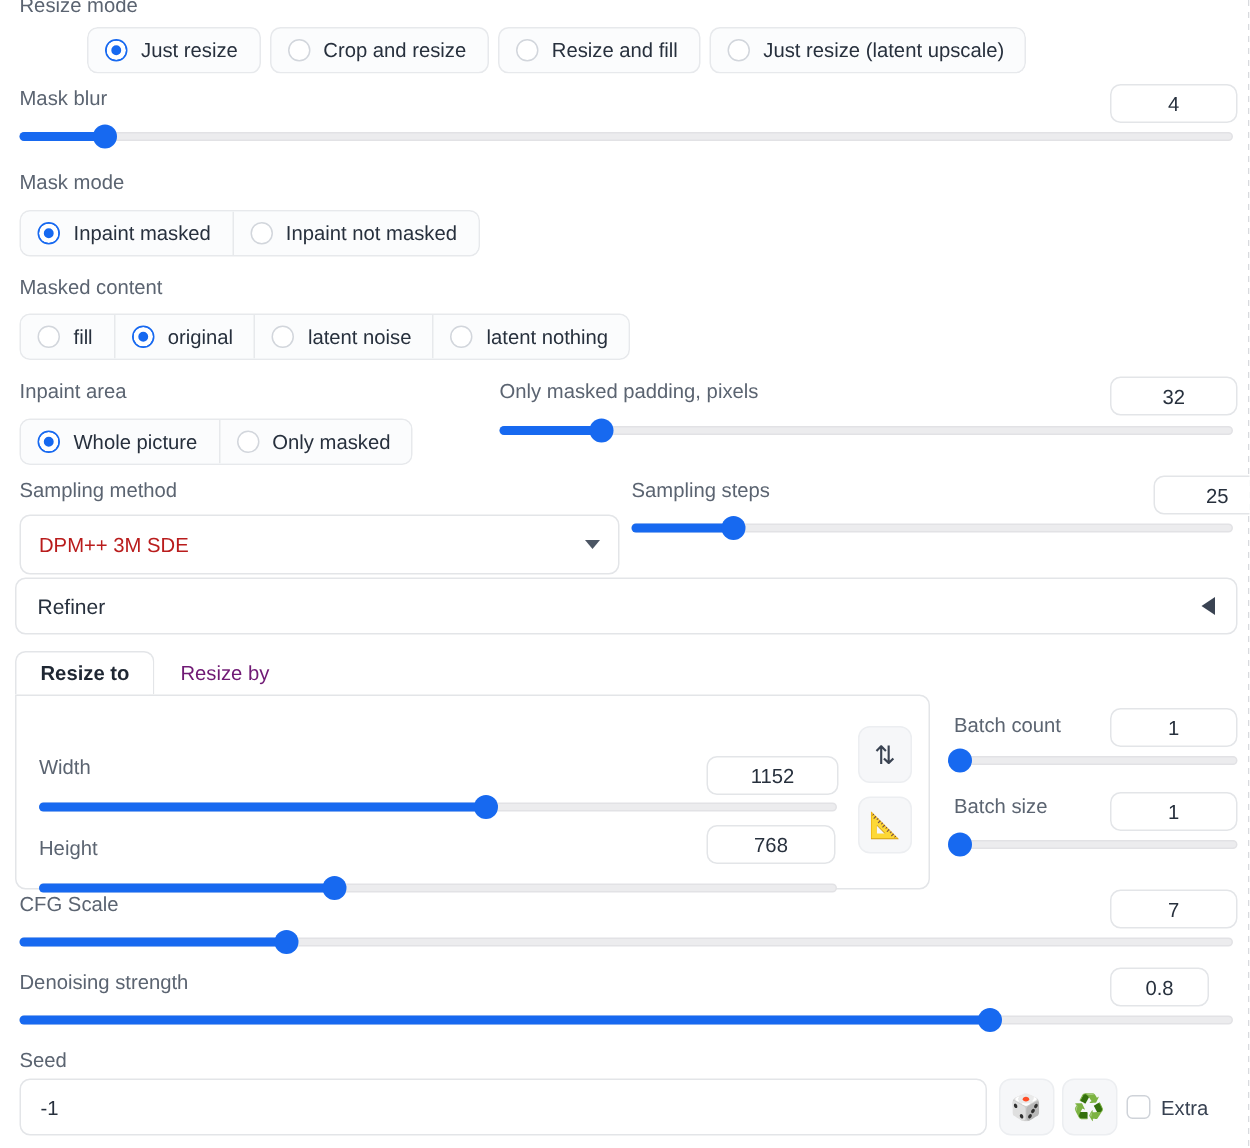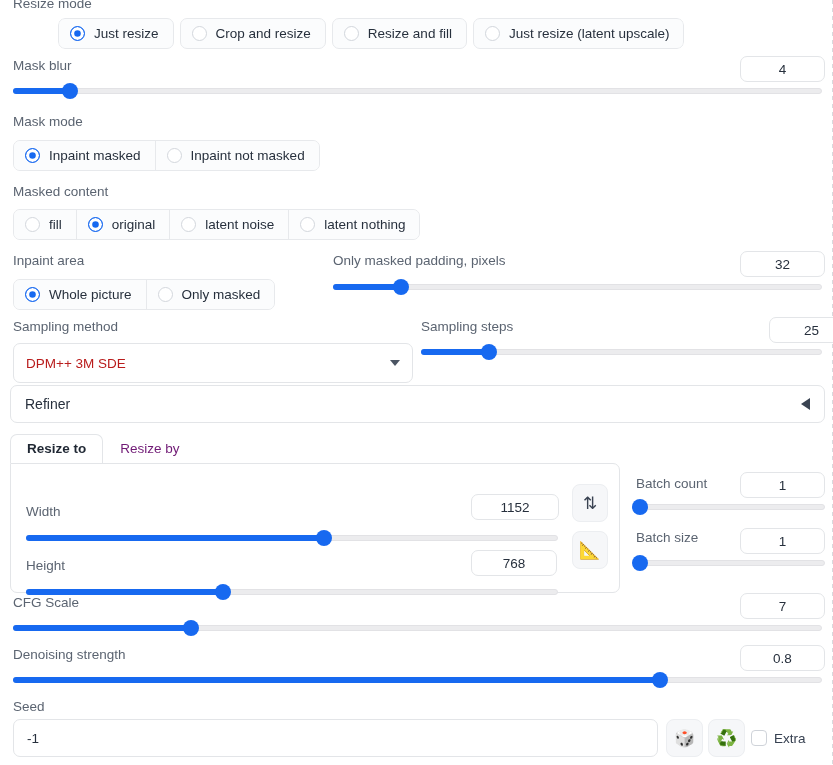--- a/index.html
+++ b/index.html
@@ -325,21 +325,21 @@
   </div>
 
   <div class="abs" style="left:10px; top:433px; width:610px;">
     <div class="tabbar">
       <div class="tab active">Resize to</div>
       <div class="tab">Resize by</div>
     </div>
     <div class="tabpanel" style="height:130px; position:relative;">
 
       <div class="abs label" style="left:15px; top:40px;text-align:right;">Width</div>
-      <div class="abs numbox" style="left:460px; top:30px; width:88px;">1152</div>
+      <div class="abs numbox" style="left:460px; top:40px; width:88px;">1152</div>
       <div class="abs slider" style="left:15px; top:67px; width:532px;">
         <div class="track"></div>
         <div class="fill" style="width:56%;"></div>
         <div class="knob" style="left:56%;"></div>
       </div>
 
       <div class="abs label" style="left:15px; top:94px;">Height</div>
       <div class="abs numbox" style="left:460px; top:86px; width:86px;">768</div>
       <div class="abs slider" style="left:15px; top:121px; width:532px;">
         <div class="track"></div>
@@ -374,21 +374,21 @@
 
   <div class="abs label" style="left:13px; top:595px;">CFG Scale</div>
   <div class="abs numbox" style="left:740px; top:593px; width:85px;">7</div>
   <div class="abs slider" style="left:13px; top:621px; width:809px;">
     <div class="track"></div>
     <div class="fill" style="width:22%;"></div>
     <div class="knob" style="left:22%;"></div>
   </div>
 
   <div class="abs label" style="left:13px; top:647px;">Denoising strength</div>
-  <div class="abs numbox" style="left:740px; top:645px; width:85px;">0.8</div>
+  <div class="abs numbox" style="left:740px; top:645px; width:66px;">0.8</div>
   <div class="abs slider" style="left:13px; top:673px; width:809px;">
     <div class="track"></div>
     <div class="fill" style="width:80%;"></div>
     <div class="knob" style="left:80%;"></div>
   </div>
 
   <div class="abs label" style="left:13px; top:699px;">Seed</div>
   <div class="abs textinput" style="left:13px; top:719px; width:645px; height:38px;">
     <span>-1</span>
   </div>

